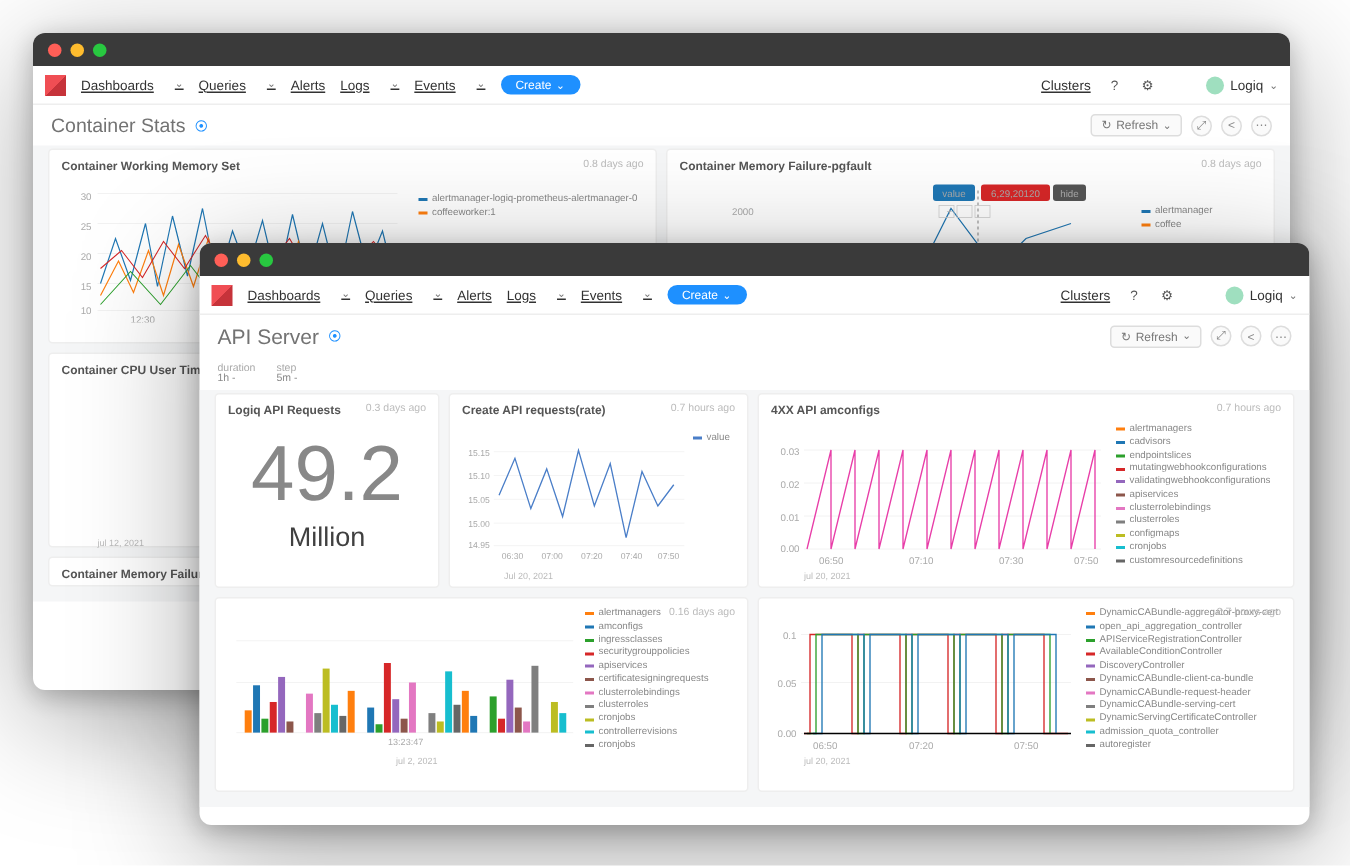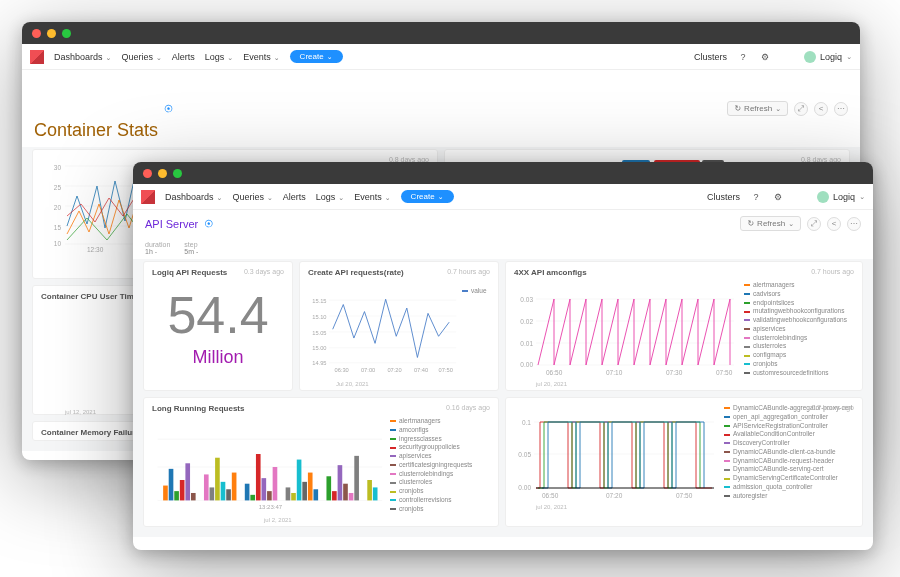--- a/index.html
+++ b/index.html
@@ -4,21 +4,21 @@
 <style>
   * { box-sizing: border-box; margin: 0; padding: 0; }
   body { width: 900px; height: 577px; position: relative; font-family: -apple-system, BlinkMacSystemFont, "Segoe UI", Helvetica, Arial, sans-serif; background: #fff; overflow: hidden; }
   .shadow-wrap { filter: drop-shadow(0 18px 40px rgba(0,0,0,0.35)); position: absolute; }
   .window { background: #fff; border-radius: 8px; overflow: hidden; box-shadow: 0 4px 18px rgba(0,0,0,0.25); position: relative; }
   .titlebar { height: 22px; background:#3a3a3a; display:flex; align-items:center; padding:0 10px; gap:6px; }
   .dot { width:9px; height:9px; border-radius:50%; }
   .red{background:#ff5f57;} .yellow{background:#febc2e;} .green{background:#28c840;}
   .topbar { height: 26px; display:flex; align-items:center; padding:0 8px; gap:10px; font-size:9px; color:#323232; border-bottom:1px solid #eee; }
   .logo { width:14px; height:14px; background: linear-gradient(135deg,#f04e54 50%,#c6333a 50%); }
-  .navitem { display:flex; align-items:flex-end; gap:3px; cursor:pointer; }
+  .navitem { display:flex; align-items:flex-start; gap:14px; cursor:pointer;text-decoration:underline; }
   .chev { font-size:7px; color:#777;}
   .create-btn { background:#1e90ff; color:#fff; border-radius:10px; padding:2px 10px; font-size:8px; display:flex; align-items:center; gap:3px; cursor:pointer; }
   .spacer { flex:1; }
   .user-chip { display:flex; align-items:center; gap:4px;padding-left:23px; }
   .avatar { width:12px;height:12px;border-radius:50%;background:#9fdfbf;}
   .iconbtn { width:12px; color:#555; text-align:center;}
 
   .pagehead { display:flex; align-items:center; padding:6px 12px; font-size:12px; color:#555; gap:6px;}
   .pagehead .pub { color:#1e90ff; font-size:9px;}
   .rightcontrols { display:flex; align-items:center; gap:6px; }
@@ -29,21 +29,21 @@
   .grid { display:grid; gap:6px; }
   .tile { background:#fff; border:1px solid #eee; border-radius:3px; padding:6px 8px 4px 8px; position:relative; }
   .tile-h { font-size:8px; color:#555; margin-bottom:4px; font-weight:600;}
   .stamp { position:absolute; top:6px; right:8px; font-size:7px; color:#bbb;}
   .chart { position:relative; width:100%; }
   .legend { font-size:6.5px; color:#888; line-height:1.35; }
   .legend .row { display:flex; align-items:center; gap:3px; white-space:nowrap;}
   .sw { width:6px;height:2px;}
   .axis-label { font-size:6.5px; fill:#aaa; font-family:inherit;}
   .bignum { font-size:52px; color:#888; font-weight:300; line-height:1; }
-  .bigunit { font-size:18px; color:#a21caf; font-weight:300; text-align:center; margin-top:6px;}
+  .bigunit { font-size:18px; color:#404040; font-weight:300; text-align:center; margin-top:6px;}
   .durbar { font-size:7px; color:#aaa; padding:4px 12px; display:flex; gap:14px;}
 </style>
 </head>
 <body>
 
 <div class="shadow-wrap" style="left:22px; top:22px;">
 <div class="window" style="width:838px; height:438px;">
   <div class="titlebar">
     <div class="dot red"></div>
     <div class="dot yellow"></div>
@@ -80,34 +80,35 @@
         </div>
     <div class="iconbtn">?</div>
     <div class="iconbtn">⚙</div>
     <div class="user-chip">
           <span class="avatar"></span>
           <span>Logiq</span>
           <span class="chev">⌄</span>
         </div>
   </div>
   <div class="pagehead">
-    <span style="font-size:18px;color:#a16207;margin-top:44px;">Container Stats</span>
+    <span style="font-size:13px;color:#737373;">Container Stats</span>
     <span class="pub">⦿</span>
     <div class="spacer"></div>
     <div class="rightcontrols">
       <div class="pill">↻ <span>Refresh</span> <span class="chev">⌄</span></div>
       <div class="circ">⤢</div>
       <div class="circ">&lt;</div>
       <div class="circ">⋯</div>
     </div>
   </div>
   <div class="content">
     <div class="grid" style="grid-template-columns: 1fr 1fr;">
 
       <div class="tile" style="height:130px;">
+        <div class="tile-h">Container Working Memory Set</div>
         <div class="stamp">0.8 days ago</div>
         <div style="display:flex; gap:6px;">
           <svg class="chart" viewBox="0 0 220 96" style="height:96px;flex:1;">
             <g stroke="#eee" stroke-width="0.5">
                   <line x1="18" y1="10" x2="218" y2="10"></line>
                   <line x1="18" y1="30" x2="218" y2="30"></line>
                   <line x1="18" y1="50" x2="218" y2="50"></line>
                   <line x1="18" y1="70" x2="218" y2="70"></line>
                   <line x1="18" y1="88" x2="218" y2="88"></line>
                 </g>
@@ -130,20 +131,21 @@
                 </div>
             <div class="row">
                   <span class="sw" style="background:#ff7f0e"></span>
                   <span>coffeeworker:1</span>
                 </div>
           </div>
         </div>
       </div>
 
       <div class="tile" style="height:130px;">
+        <div class="tile-h">Container Memory Failure-pgfault</div>
         <div class="stamp">0.8 days ago</div>
         <div style="display:flex;gap:6px;">
           <svg class="chart" viewBox="0 0 240 96" style="height:96px;flex:1;">
             <text x="4" y="24" class="axis-label">2000</text>
             <polyline fill="none" stroke="#1f77b4" stroke-width="0.8" points="10,90 40,90 60,90 80,90 100,90 120,80 150,20 180,60 200,40 230,30"></polyline>
             <polyline fill="none" stroke="#ff7f0e" stroke-width="0.8" points="10,92 50,92 100,92 150,92 230,92"></polyline>
             <line x1="168" y1="8" x2="168" y2="94" stroke="#888" stroke-dasharray="2 2" stroke-width="0.7"></line>
             <rect x="138" y="4" width="28" height="11" fill="#1f77b4" rx="2"></rect>
                 <text x="152" y="12" class="axis-label" fill="#fff" text-anchor="middle">value</text>
             <rect x="170" y="4" width="46" height="11" fill="#d62728" rx="2"></rect>
@@ -241,21 +243,21 @@
         </div>
     <div class="iconbtn">?</div>
     <div class="iconbtn">⚙</div>
     <div class="user-chip">
           <span class="avatar"></span>
           <span>Logiq</span>
           <span class="chev">⌄</span>
         </div>
   </div>
   <div class="pagehead">
-    <span style="font-size:11px;color:#6d28d9;">API Server</span>
+    <span style="font-size:14px;color:#737373;">API Server</span>
     <span class="pub">⦿</span>
     <div class="spacer"></div>
     <div class="rightcontrols">
       <div class="pill">↻ <span>Refresh</span> <span class="chev">⌄</span></div>
       <div class="circ">⤢</div>
       <div class="circ">&lt;</div>
       <div class="circ">⋯</div>
     </div>
   </div>
   <div class="durbar">
@@ -268,21 +270,21 @@
           <div style="color:#888">5m -</div>
         </div>
   </div>
   <div class="content">
     <div class="grid" style="grid-template-columns: 150px 200px 1fr; grid-template-rows: 130px 130px;">
 
       <div class="tile">
         <div class="tile-h">Logiq API Requests</div>
         <div class="stamp">0.3 days ago</div>
         <div style="display:flex;flex-direction:column;align-items:center;justify-content:center;height:95px;">
-          <div class="bignum">54.4</div>
+          <div class="bignum">49.2</div>
           <div class="bigunit">Million</div>
         </div>
       </div>
 
       <div class="tile">
         <div class="tile-h">Create API requests(rate)</div>
         <div class="stamp">0.7 hours ago</div>
         <div style="display:flex;gap:4px;">
         <svg class="chart" viewBox="0 0 170 100" style="height:100px;flex:1;">
           <g stroke="#eee" stroke-width="0.5">
@@ -381,21 +383,20 @@
                 <div class="row">
                   <span class="sw" style="background: rgb(102, 102, 102);"></span>
                   <span>customresourcedefinitions</span>
                 </div>
               </div>
         </div>
         <div style="font-size:6px;color:#bbb;margin-left:22px;">jul 20, 2021</div>
       </div>
 
       <div class="tile" style="grid-column:1/3;">
-        <div class="tile-h">Long Running Requests</div>
         <div class="stamp">0.16 days ago</div>
         <div style="display:flex;gap:6px;">
           <svg class="chart" viewBox="0 0 250 100" style="height:100px;flex:1;">
             <g stroke="#eee" stroke-width="0.5">
                   <line x1="6" y1="20" x2="248" y2="20"></line>
                   <line x1="6" y1="50" x2="248" y2="50"></line>
                   <line x1="6" y1="86" x2="248" y2="86"></line>
                 </g>
             <g id="bars">
                   <rect x="12" width="5" y="70" height="16" fill="#ff7f0e"></rect>

